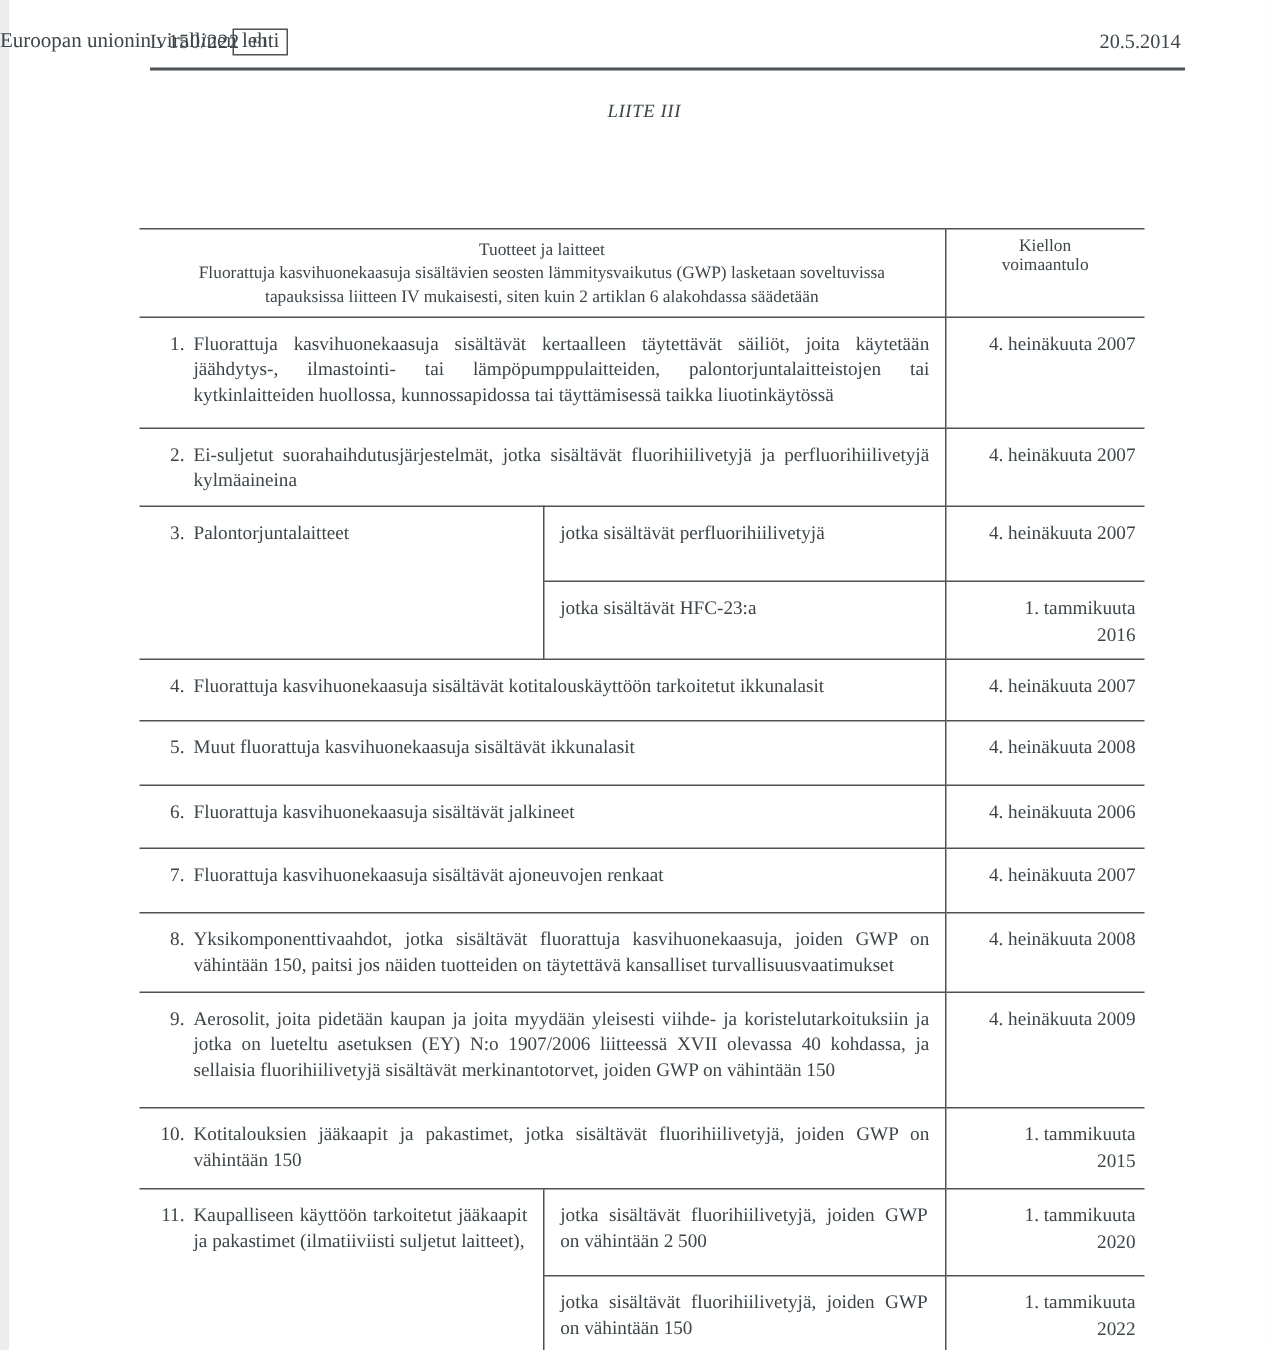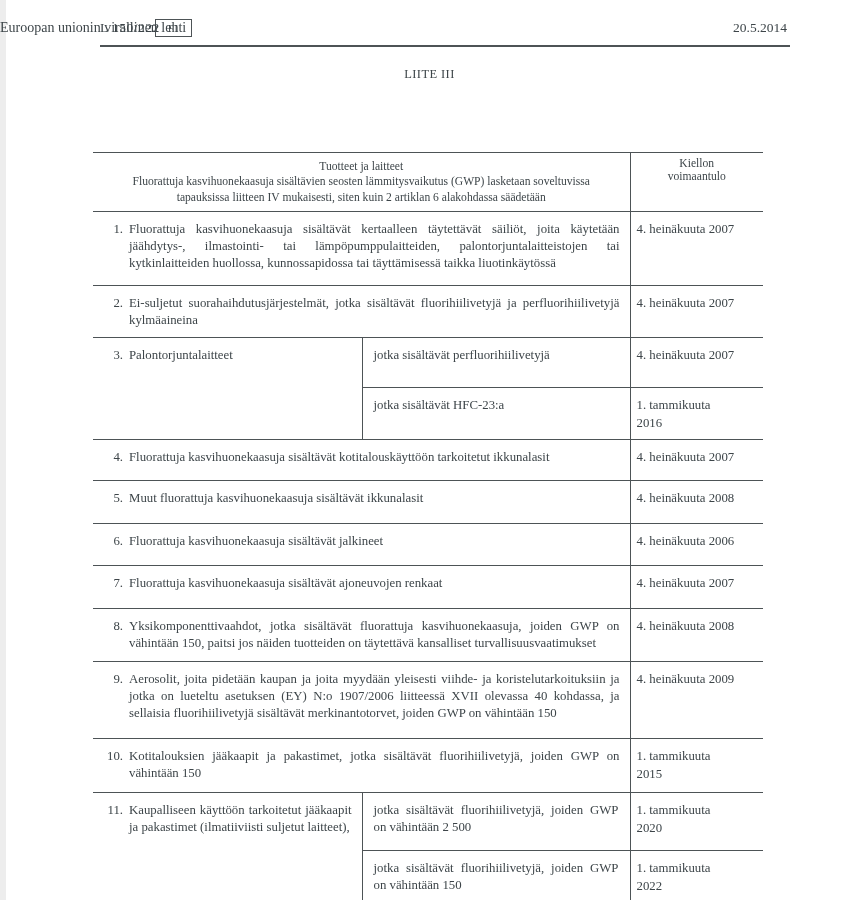--- a/index.html
+++ b/index.html
@@ -13,21 +13,21 @@
   .page-number { position: absolute; left: 100px; top: 2px; font-size: 13.5px; letter-spacing: 0.5px; }
   .fi-badge { position: absolute; left: 155px; top: 1px; width: 37px; height: 18px;
               border: 1.6px solid #4d5356; font-size: 10px; letter-spacing: 1px;
               display: flex; align-items: center; justify-content: center; }
   .journal-title { position: absolute; left: 0; right: 0; top: 2px; text-align: left; font-size: 14px; }
   .pub-date { position: absolute; right: 56px; top: 2px; font-size: 13.5px; }
   .header-rule { position: absolute; top: 45px; left: 100px; width: 690px; height: 2px; background: #4d5356; }
 
   
   .annex-label { position: absolute; top: 67px; left: 0; right: 0; text-align: center;
-                 font-size: 12.5px; letter-spacing: 0.4px; padding-left: 16px; }
+                 font-style: italic; font-size: 12.5px; letter-spacing: 0.4px; padding-left: 16px; }
   .section-title { position: absolute; top: 107px; left: 60px; right: 60px; text-align: center;
                    font-weight: bold; font-size: 12.5px; letter-spacing: 0.25px; word-spacing: 2px; }
 
   
   table.reg { position: absolute; top: 152px; left: 93px; width: 670px;
               border-collapse: collapse; table-layout: fixed; }
   table.reg th, table.reg td { border: 1.6px solid #4d5356; vertical-align: top; margin-top: 48px; }
   table.reg tr > *:first-child { border-left: none; }
   table.reg tr > *:last-child { border-right: none; }
 
@@ -35,21 +35,21 @@
   .products-title { font-size: 11.6px; margin-bottom: 1px; }
   .products-note { font-size: 11.6px; line-height: 1.35; }
   th.date-header { font-weight: normal; font-size: 11.6px; text-align: center; vertical-align: middle; padding: 4px 22px; }
 
   td.main-cell { padding: 9px 10px 6px 9px; }
   .cell-text { font-size: 12.8px; line-height: 1.33; text-align: justify;
                padding-left: 27px; text-indent: -27px; }
   .row-num { display: inline-block; width: 21px; margin-right: 6px; text-align: right; text-indent: 0; }
   td.sub-cell { padding: 9px 11px 6px 11px; font-size: 12.8px; line-height: 1.33; text-align: justify; }
   td.date-cell { padding: 9px 6px 6px 6px; font-size: 12.8px; line-height: 1.35;
-                 text-align: left; white-space: pre-line; }
+                 text-align: right; white-space: pre-line; }
 </style>
 </head>
 <body>
 
 <div class="page">
   <div class="scan-edge"></div>
 
   <div class="page-header">
     <span class="page-number">L 150/222</span>
     <span class="fi-badge">FI</span>

